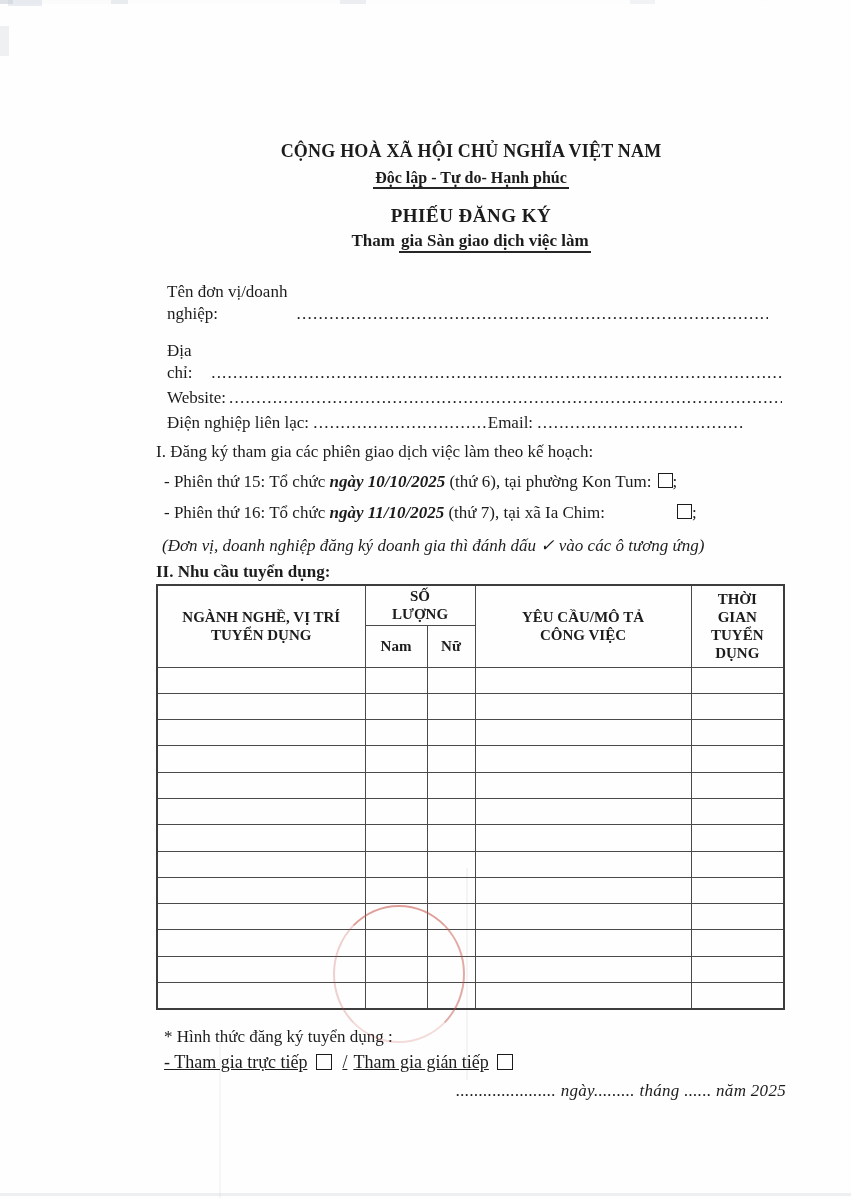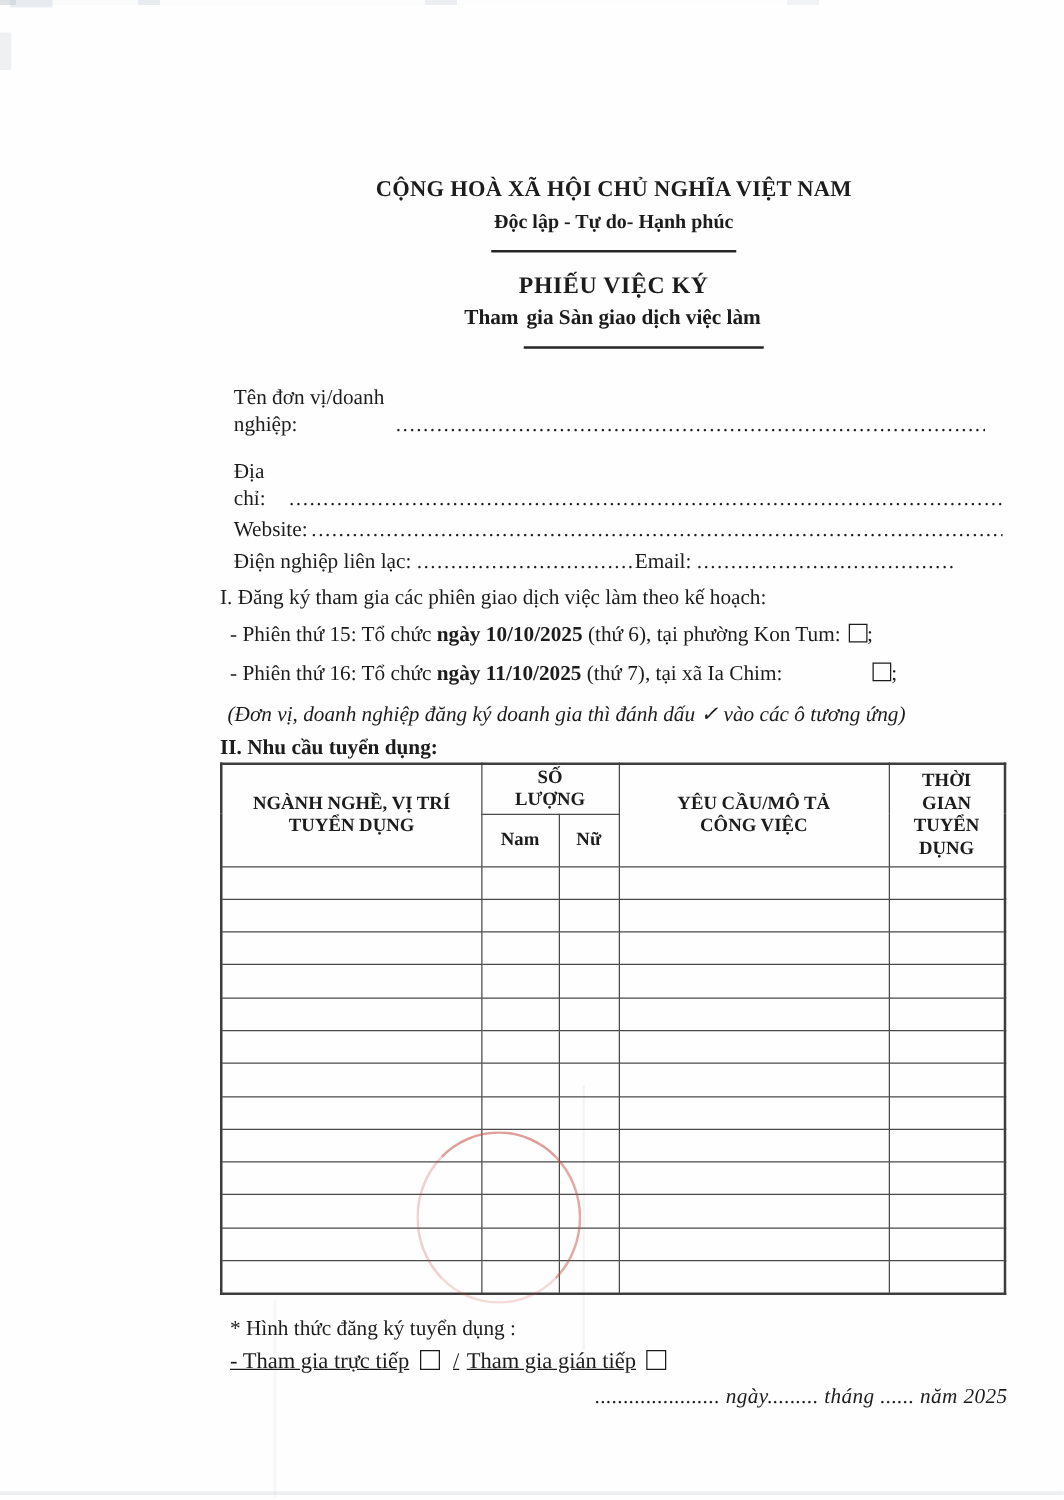--- a/index.html
+++ b/index.html
@@ -2,37 +2,37 @@
 <html lang="vi"><head>
 <meta charset="utf-8">
 <style>
   html,body{margin:0;padding:0;}
   body{
     width:851px;height:1200px;position:relative;overflow:hidden;
     background:#fefefe;color:#1c1c1c;
     font-family:"Liberation Serif","DejaVu Serif",serif;
   }
   .page{position:absolute;inset:0;background:#fefefe;}
-  .content{position:absolute;left:176px;top:0;width:630px;}
+  .content{position:absolute;left:156px;top:0;width:630px;}
   .center{text-align:center;}
   .country{margin-top:141px;font-size:18px;font-weight:bold;line-height:20px;letter-spacing:.2px;}
   .motto{margin-top:7px;font-size:16px;font-weight:bold;line-height:19px;}
-  .underlined{display:inline-block;border-bottom:2px solid #262626;padding:0 2px 13px;}
+  .underlined{display:inline-block;border-bottom:2px solid #262626;padding:0 2px 0;}
   .form-title{margin-top:16px;font-size:19px;font-weight:bold;line-height:22px;letter-spacing:.5px;}
   .form-subtitle{margin-top:3px;font-size:17px;font-weight:bold;line-height:21px;}
   .fields{margin-top:28px;margin-left:11px;font-size:17px;}
   .field{display:flex;align-items:flex-end;line-height:22px;}
   .field-name{margin-bottom:15px;padding-right:18px;}
   .field-tight{margin-bottom:3px;padding-right:4px;}
   .leader{flex:1 1 auto;overflow:hidden;white-space:nowrap;letter-spacing:1.2px;margin-left:3px;}
   .phone-line{white-space:nowrap;overflow:hidden;line-height:22px;margin-bottom:0;}
   .inline-dots{letter-spacing:1.2px;}
   .sec1-head{margin-top:7px;font-size:17px;font-weight:normal;line-height:22px;}
   .session{margin-top:7px;margin-left:8px;font-size:17px;line-height:24px;white-space:nowrap;}
-  .session-date{font-weight:bold;}
+  .session-date{font-weight:bold;font-style:italic;}
   .checkbox{display:inline-block;width:13px;height:13px;border:1.7px solid #1b1b1b;background:#fefefe;vertical-align:-1px;margin-left:6px;}
   .gap-wide{display:inline-block;width:66px;}
   .note{margin-top:10px;margin-left:6px;font-size:17px;font-style:italic;line-height:22px;}
   .sec2-head{margin-top:5px;font-size:17px;font-weight:bold;line-height:20px;}
   table.recruit{border-collapse:collapse;table-layout:fixed;width:627px;margin-top:2px;border:2px solid #3d3d3d;}
   table.recruit th,table.recruit td{border:1px solid #4a4a4a;padding:1px 3px;}
   table.recruit th{font-size:15px;font-weight:bold;text-align:center;vertical-align:middle;line-height:1.2;}
   thead tr.hr1{height:40px;}
   thead tr.hr2{height:42px;}
   th .wrap-narrow{display:inline-block;max-width:158px;}
@@ -72,21 +72,21 @@
   <div class="mark-top-left"></div>
   <div class="mark-left-edge"></div>
 
   <div class="content">
 
     <div class="country center">CỘNG HOÀ XÃ HỘI CHỦ NGHĨA VIỆT NAM</div>
     <div class="motto center">
       <span class="underlined">Độc lập - Tự do- Hạnh phúc</span>
     </div>
 
-    <div class="form-title center">PHIẾU VIỆC KÝ</div>
+    <div class="form-title center">PHIẾU ĐĂNG KÝ</div>
     <div class="form-subtitle center"><span>Tham </span><span class="underlined">gia Sàn giao dịch việc làm</span></div>
 
     <div class="fields">
       <div class="field field-name">
         <span>Tên đơn vị/doanh nghiệp:</span>
         <span class="leader">........................................................................................................................</span>
       </div>
       <div class="field field-tight">
         <span>Địa chỉ:</span>
         <span class="leader">..........................................................................................................................................</span>

